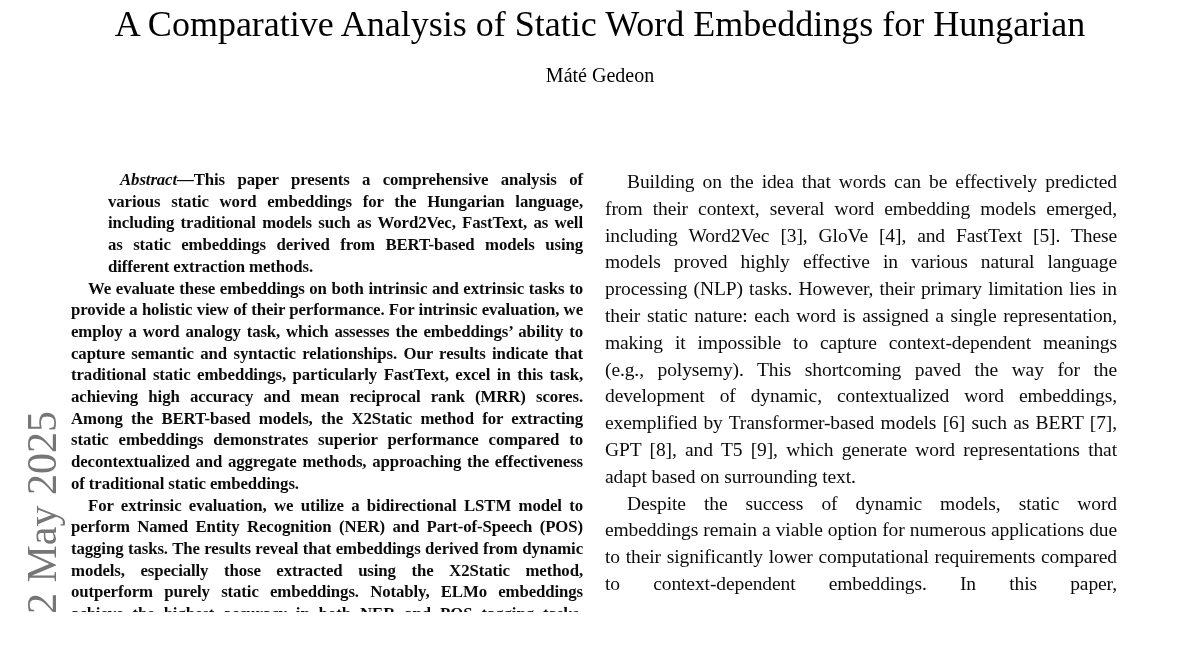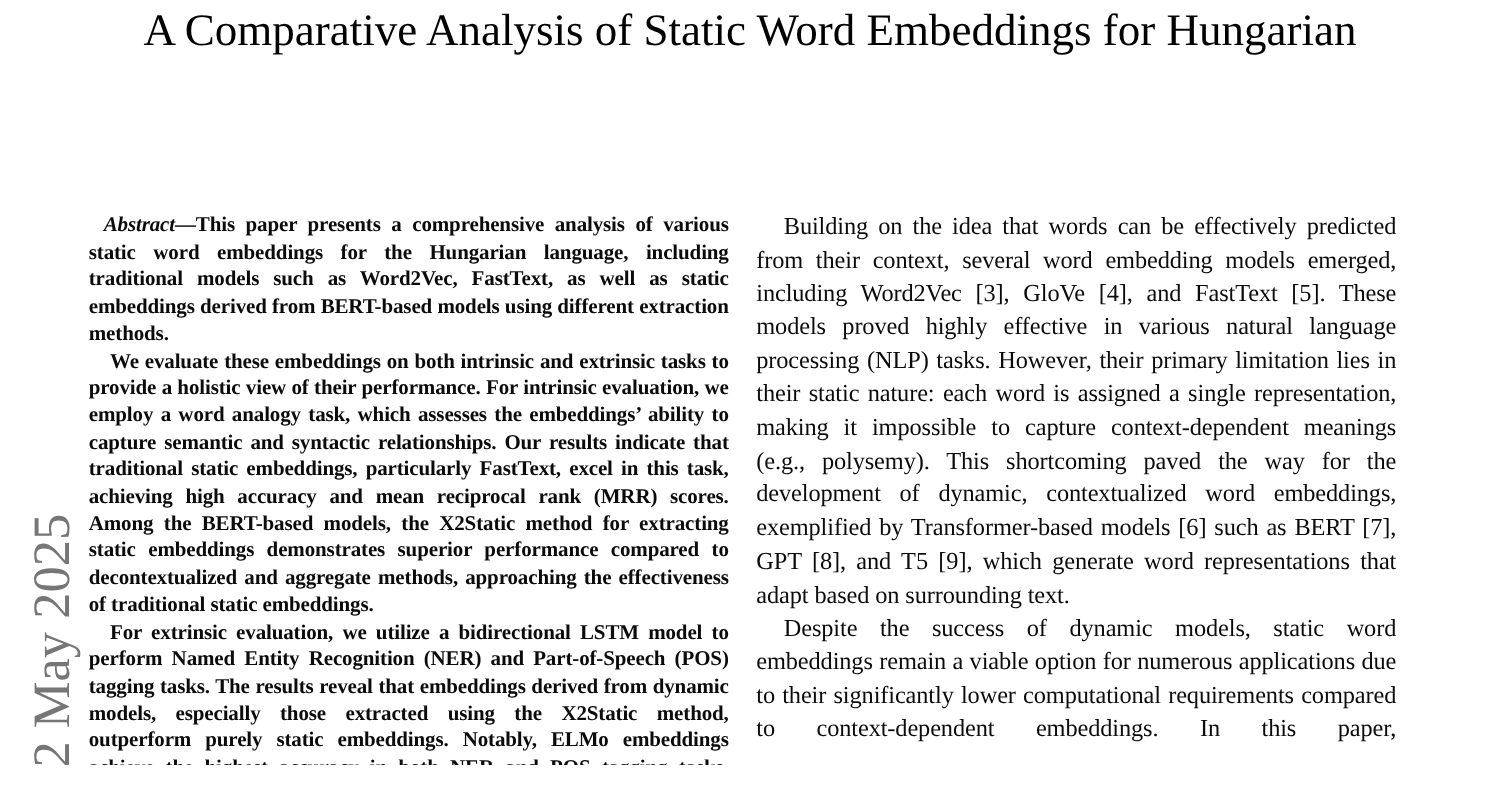--- a/index.html
+++ b/index.html
@@ -39,21 +39,21 @@
     gap: 22px;
   }
   .col { width: 512px; }
   .col p { margin: 0; text-align: justify; }
   .abstract-col p {
     font-size: 16.8px;
     line-height: 21.7px;
     font-weight: bold;
     letter-spacing: -0.1px;
   }
-  .abstract-col p.lead { text-indent: 12px; }
+  .abstract-col p.lead { text-indent: 12px; margin-left: 37px; }
   .abstract-col p.ind  { text-indent: 17px; }
   .abstract-label { font-style: italic; font-weight: bold; }
   .body-col p {
     font-size: 19.5px;
     line-height: 26.8px;
     letter-spacing: -0.1px;
   }
   .body-col p.ind { text-indent: 22px; }
   .body-col p.cut { text-align-last: justify; }
   .watermark {
@@ -84,20 +84,21 @@
     border-radius: 2px;
   }
 </style>
 </head>
 <body>
 
 <div class="page">
 
   <div class="title">A Comparative Analysis of Static Word Embeddings for Hungarian</div>
 
+  <div class="author">Máté Gedeon</div>
 
   <div class="columns">
 
     <div class="col abstract-col">
       <p class="lead"><span class="abstract-label">Abstract</span><span>—This paper presents a comprehensive analysis of various static word embeddings for the Hungarian language, including traditional models such as Word2Vec, FastText, as well as static embeddings derived from BERT-based models using different extraction methods.</span></p>
       <p class="ind">We evaluate these embeddings on both intrinsic and extrinsic tasks to provide a holistic view of their performance. For intrinsic evaluation, we employ a word analogy task, which assesses the embeddings’ ability to capture semantic and syntactic relationships. Our results indicate that traditional static embeddings, particularly FastText, excel in this task, achieving high accuracy and mean reciprocal rank (MRR) scores. Among the BERT-based models, the X2Static method for extracting static embeddings demonstrates superior performance compared to decontextualized and aggregate methods, approaching the effectiveness of traditional static embeddings.</p>
       <p class="ind">For extrinsic evaluation, we utilize a bidirectional LSTM model to perform Named Entity Recognition (NER) and Part-of-Speech (POS) tagging tasks. The results reveal that embeddings derived from dynamic models, especially those extracted using the X2Static method, outperform purely static embeddings. Notably, ELMo embeddings achieve the highest accuracy in both NER and POS tagging tasks, underscoring the benefits of contextualized representations even when used in a static form.</p>
     </div>
 
     <div class="col body-col">

